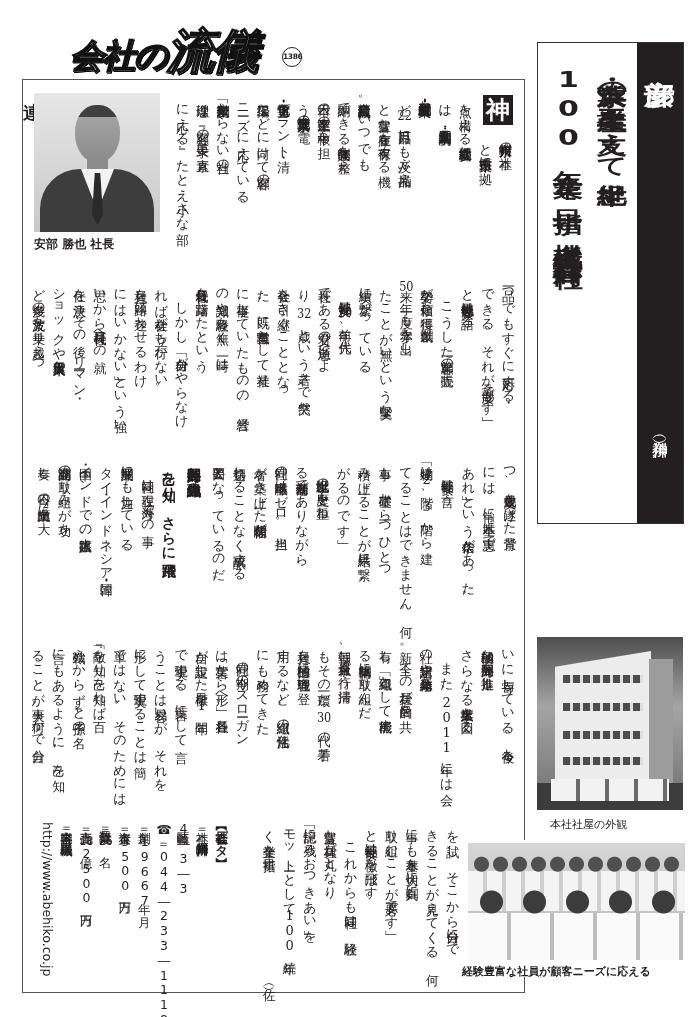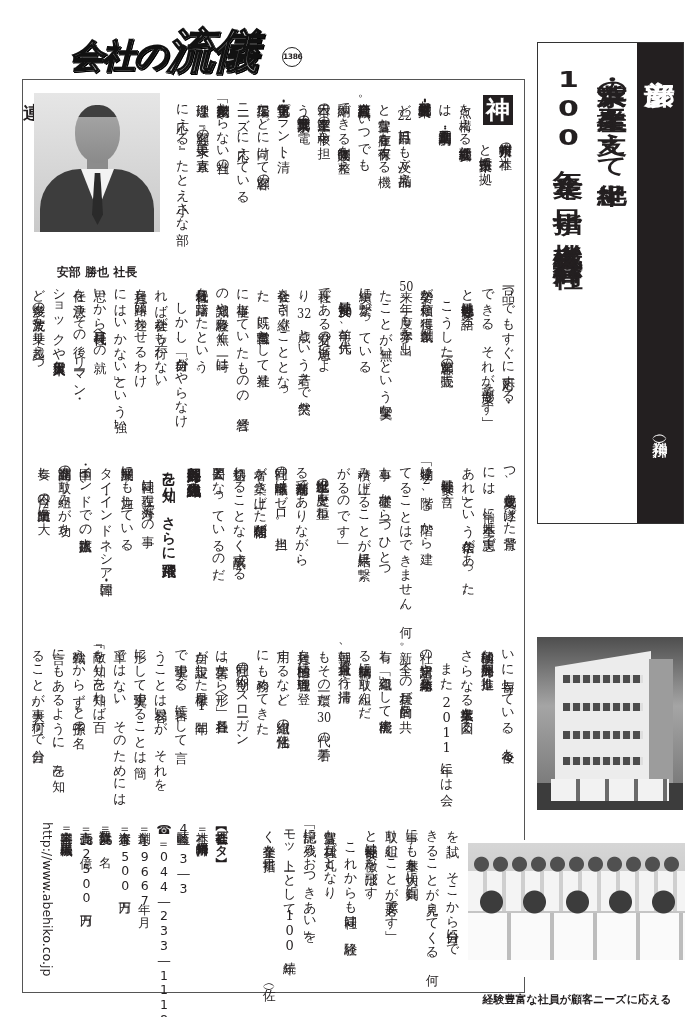--- a/index.html
+++ b/index.html
@@ -103,21 +103,21 @@
     background:radial-gradient(circle at 50% 55%,#505050 0 7px,transparent 8px) 0 0/19px 24px repeat-x; }
   .sp-back-bodies { position:absolute; left:0; top:28px; width:217px; height:40px;
     background:repeating-linear-gradient(90deg,#f4f4f4 0 15px,#cfcfcf 15px 19px); }
   .sp-front-heads { position:absolute; left:2px; top:44px; width:214px; height:30px;
     background:radial-gradient(circle at 50% 50%,#3c3c3c 0 11px,transparent 12px) 0 0/43px 30px repeat-x; }
   .sp-front-bodies { position:absolute; left:0; top:70px; width:217px; height:47px;
     background:repeating-linear-gradient(90deg,#fafafa 0 39px,#bdbdbd 39px 43px); }
 
   .caption {
     font-family:"DejaVu Sans", "Liberation Sans", sans-serif;
-    text-align:center; white-space:nowrap; line-height:1;margin-top:28px;
+    white-space:nowrap; line-height:1;
   }
   .president-caption { left:34px; top:238px; width:126px; font-size:12px; font-weight:bold; }
   .building-caption { left:550px; top:819px; width:146px; font-size:11px; }
   .staff-caption { left:462px; top:966px; width:230px; font-size:11px; font-weight:bold; }
 
   
   .dropcap {
     left:483px; top:95px; width:30px; height:30px; background:#231f20; color:#fff;
     font-family:"DejaVu Sans", "Liberation Sans", sans-serif; font-weight:bold; font-size:24px;
     display:flex; align-items:center; justify-content:center; line-height:1;

